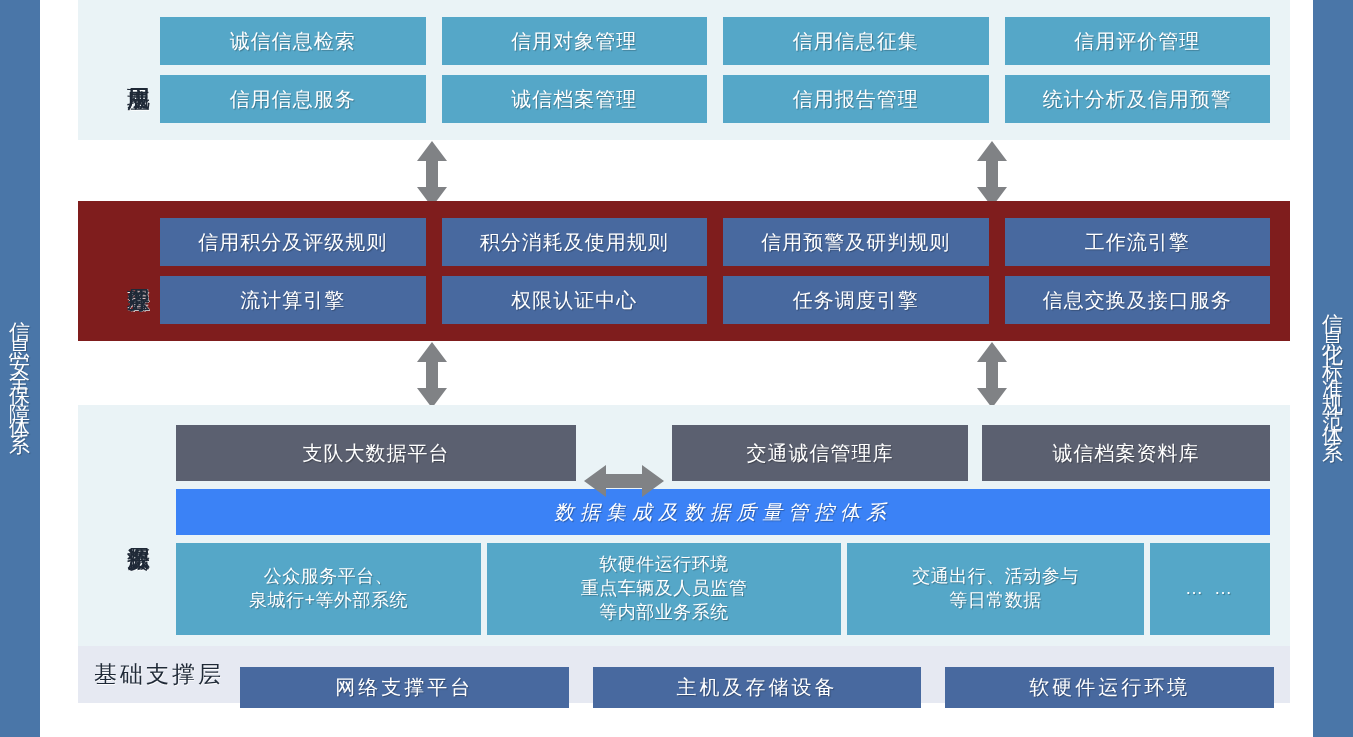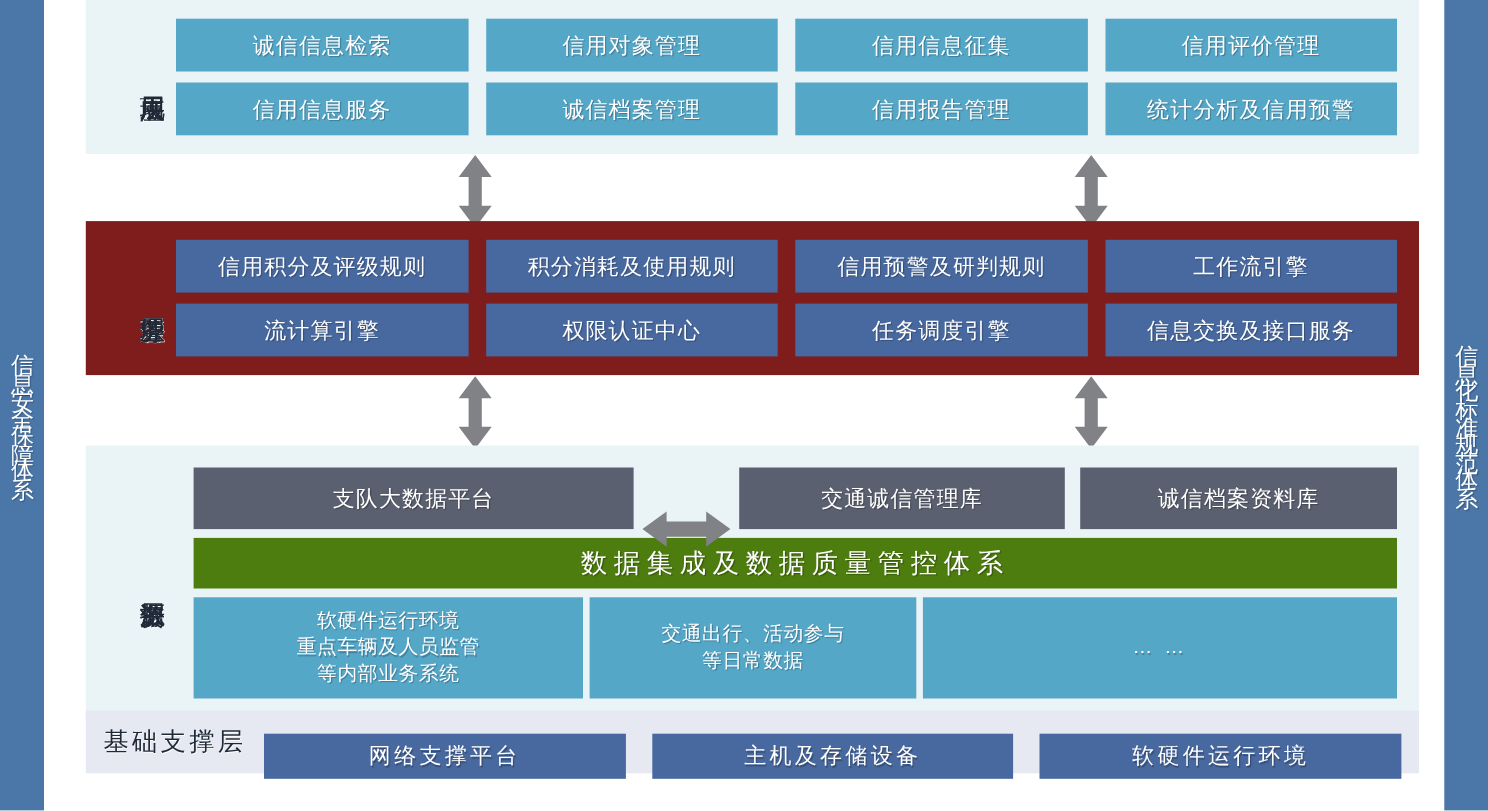--- a/index.html
+++ b/index.html
@@ -129,28 +129,29 @@
     background: #5b6070;
     color: #fff;
     font-size: 20px;
     letter-spacing: 1px;
     text-shadow: 1px 1px 1px rgba(0,0,0,.3);
   }
   .db-gap { width: 96px; flex: 0 0 96px; position: relative; }
 
   .integration {
     height: 46px;
-    background: #4d7c0f;
-    color: #ffffff;
-    display: flex;
-    align-items: center;
-    justify-content: center;
-    font-size: 24px;
+    background: #3b82f6;
+    color: #ffffff;
+    display: flex;
+    align-items: center;
+    justify-content: center;
+    font-size: 20px;
     letter-spacing: 6px;
     text-shadow: 1px 1px 1px rgba(0,0,0,.3);
+    font-style: italic;
   }
 
   .src-row {
     display: flex;
     gap: 6px;
     height: 92px;
   }
   .src-box {
     background: #55a7c8;
     color: #ffffff;
@@ -280,20 +281,22 @@
             <polygon points="0,20 22,4 22,13 58,13 58,4 80,20 58,36 58,27 22,27 22,36" fill="#808285"></polygon>
           </svg>
         </div>
         <div class="db-box" style="flex:0 0 296px; margin-right:14px;">交通诚信管理库</div>
         <div class="db-box" style="flex:1 1 auto;">诚信档案资料库</div>
       </div>
 
       <div class="integration">数据集成及数据质量管控体系</div>
 
       <div class="src-row">
+        <div class="src-box" style="flex:0 0 305px; white-space:pre-line;">公众服务平台、
+泉城行+等外部系统</div>
         <div class="src-box" style="flex:0 0 354px; white-space:pre-line;">软硬件运行环境
 重点车辆及人员监管
 等内部业务系统</div>
         <div class="src-box" style="flex:0 0 297px; white-space:pre-line;">交通出行、活动参与
 等日常数据</div>
         <div class="src-box" style="flex:1 1 auto; letter-spacing:3px;">… …</div>
       </div>
 
     </div>
   </div>

